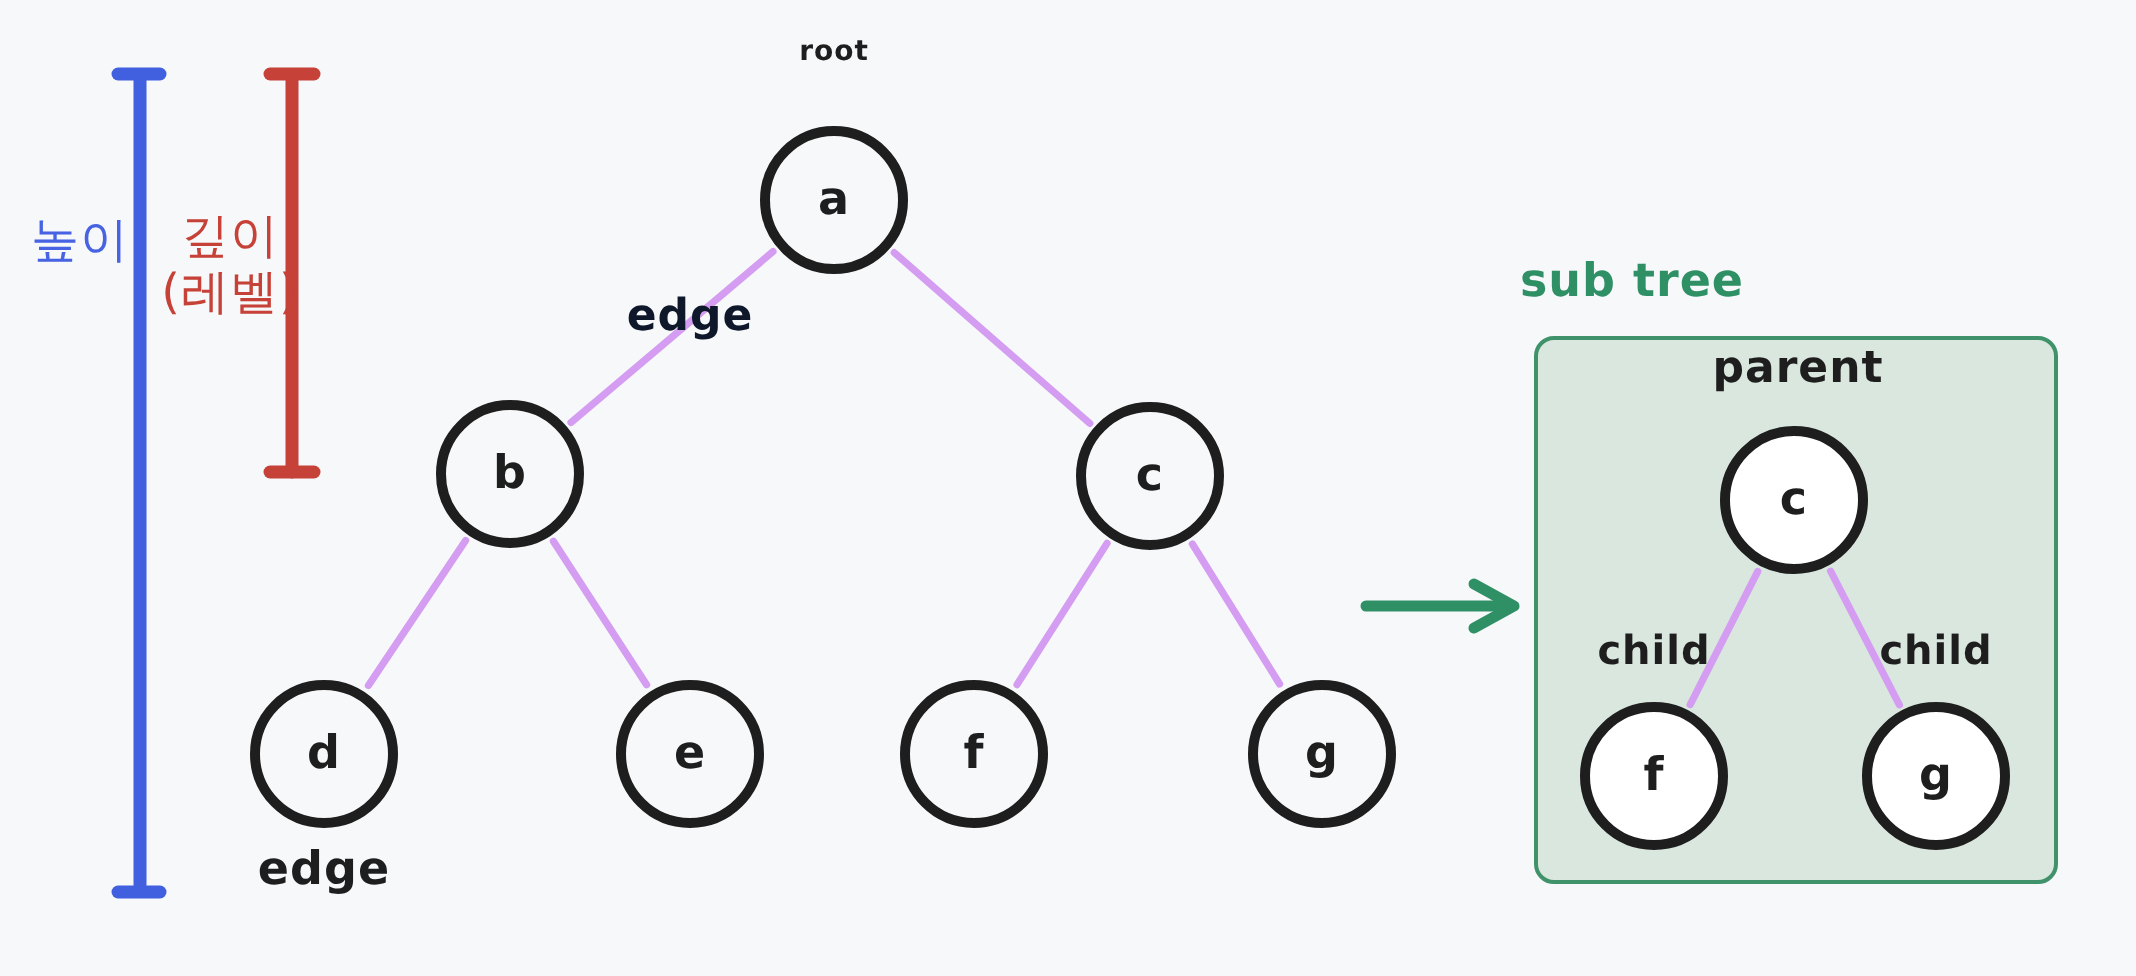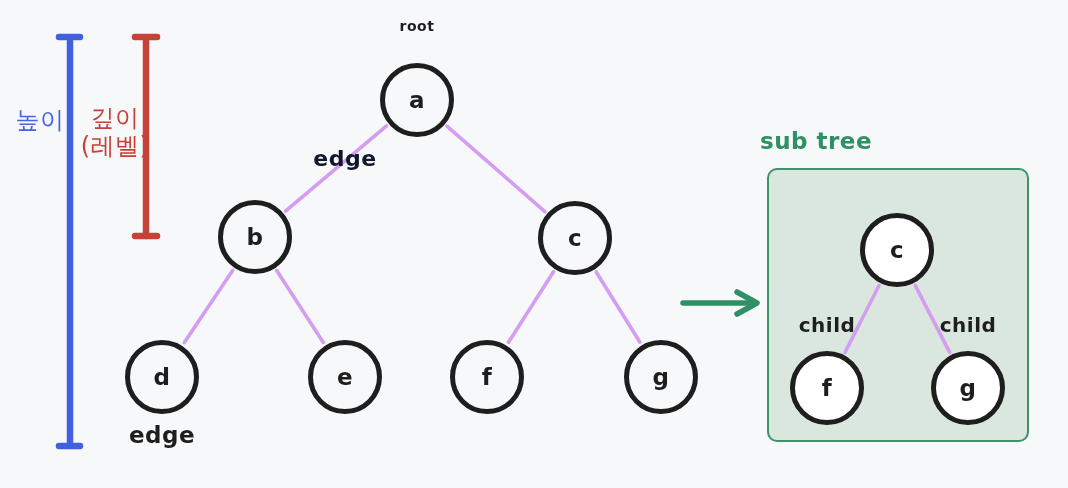--- a/index.html
+++ b/index.html
@@ -124,16 +124,17 @@
 
   <span class="lbl lbl-root">root</span>
   <span class="lbl lbl-edge">edge</span>
   <span class="lbl lbl-leaf">edge</span>
   <span class="lbl lbl-height">높이</span>
   <span class="lbl lbl-depth">
     <span>깊이</span><br>
     <span>(레벨)</span>
   </span>
   <span class="lbl lbl-subtree">sub tree</span>
+  <span class="lbl lbl-parent">parent</span>
   <span class="lbl lbl-child-left">child</span>
   <span class="lbl lbl-child-right">child</span>
 
 </div>
 
 </body></html>

